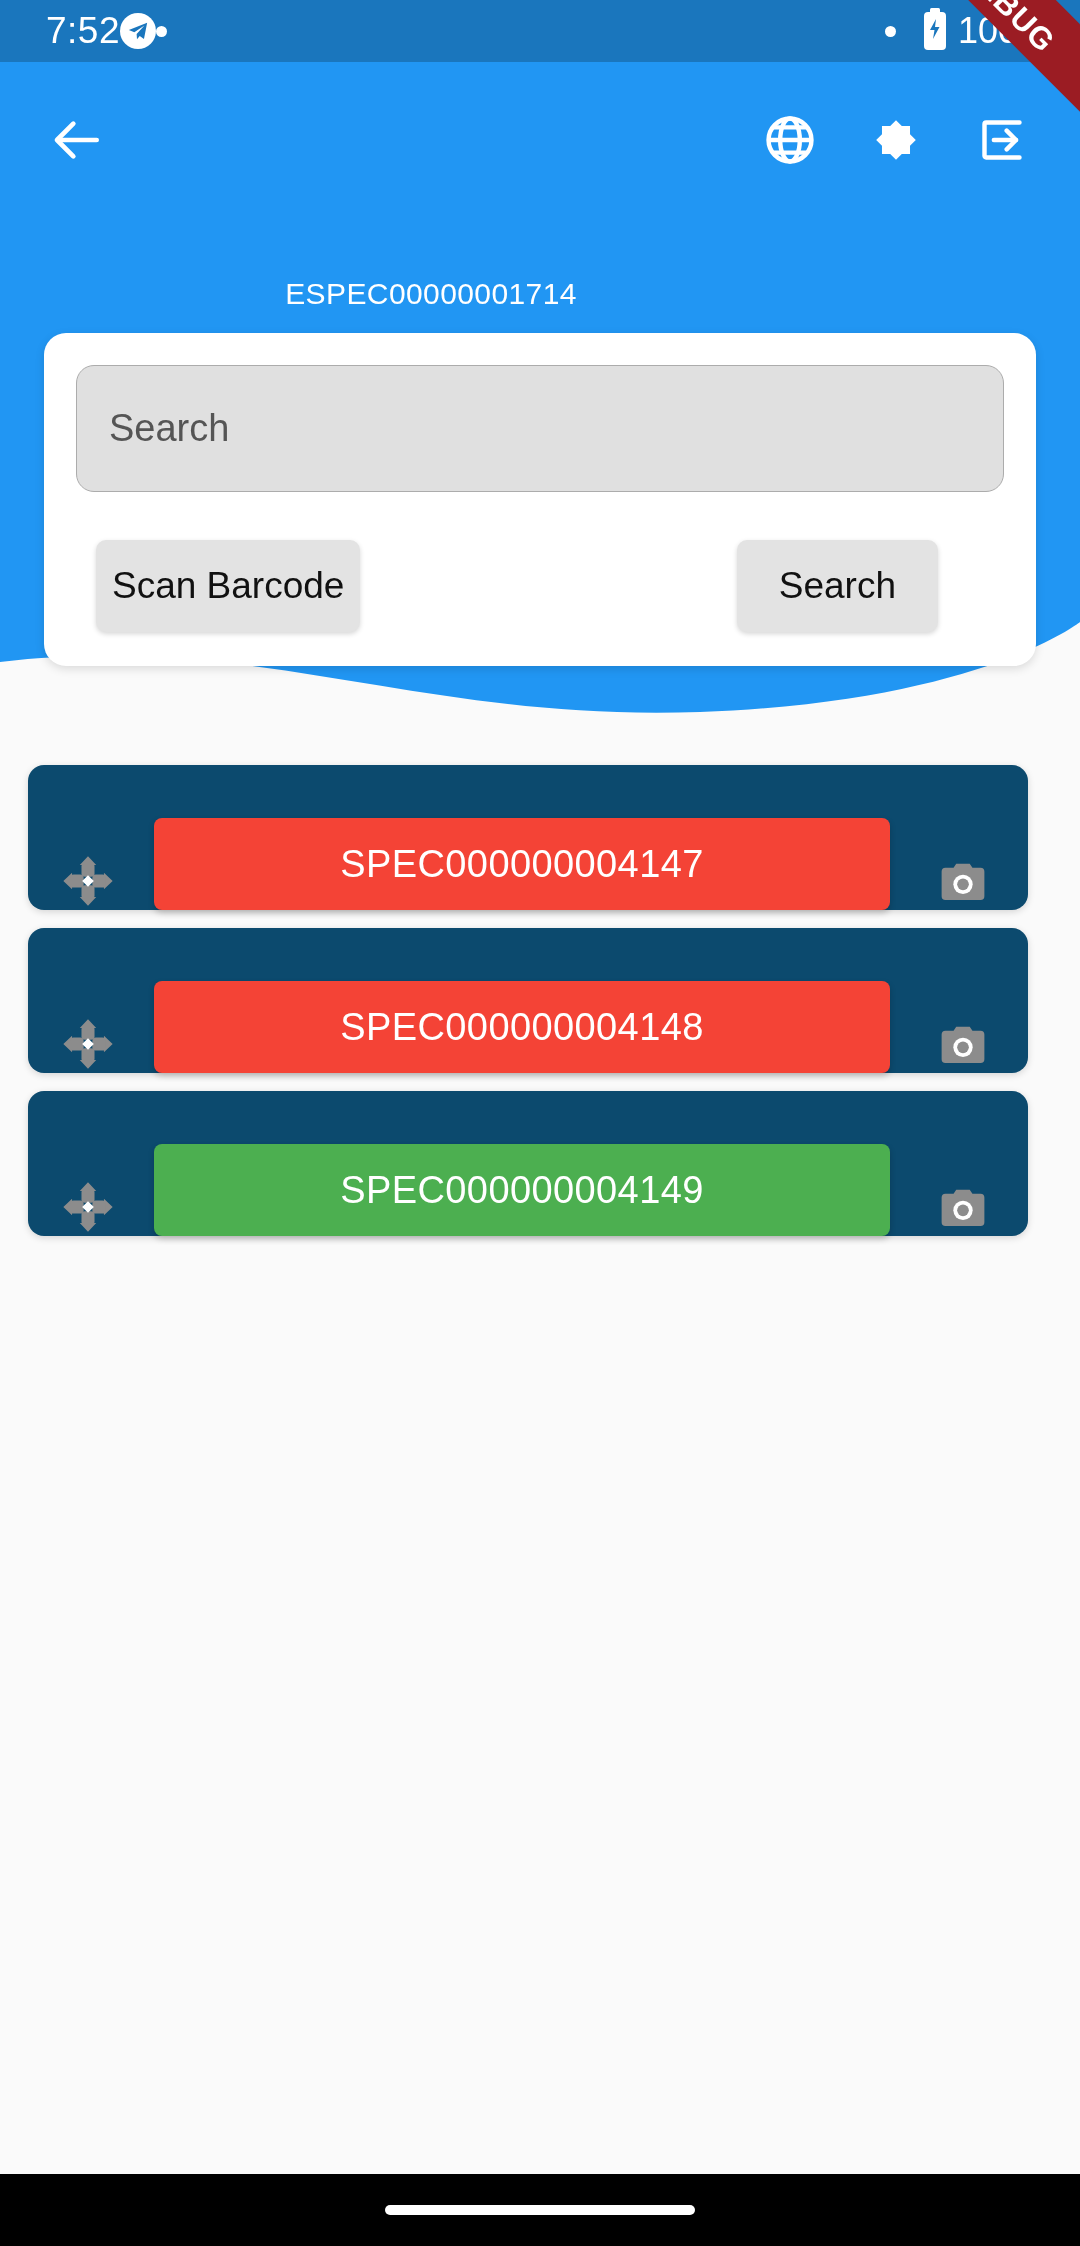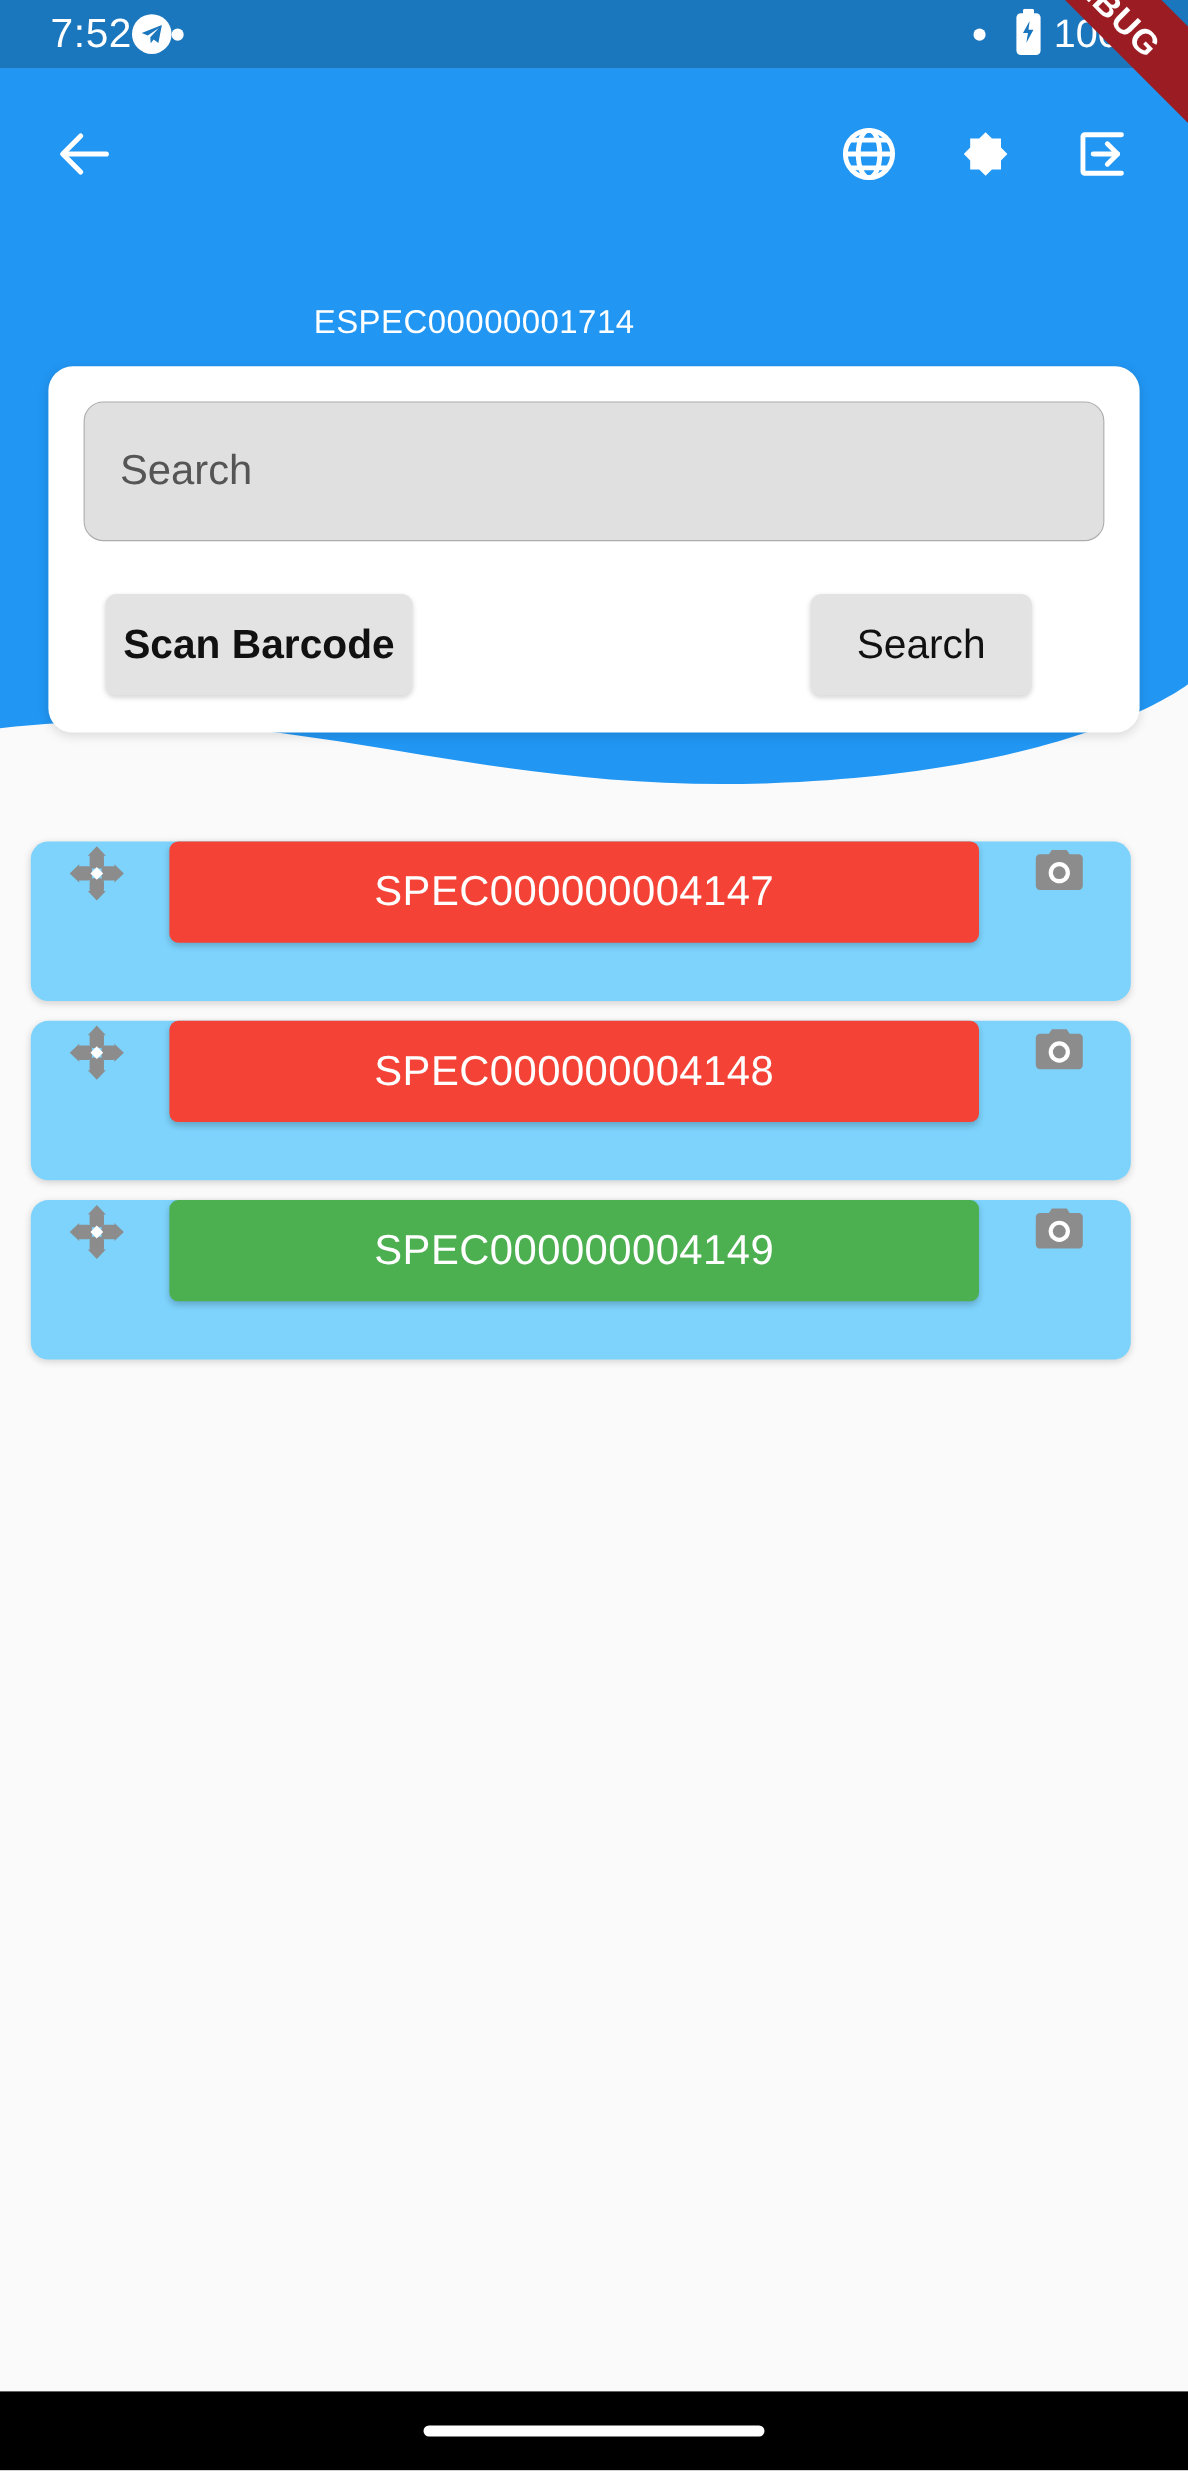--- a/index.html
+++ b/index.html
@@ -71,30 +71,30 @@
     outline:none;
   }
   .search-input::placeholder { color:#555; opacity:1; }
   .btn-row { display:flex; margin-top:48px; padding:0 20px; }
   .gbtn {
     background:#E3E3E3; border:none; border-radius:10px;
     font-family:"Liberation Sans", sans-serif;
     font-size:37px; color:#111; cursor:pointer;
     box-shadow:0 2px 5px rgba(0,0,0,0.16);
   }
-  #scan-barcode-button { height:92px; padding:0 16px;font-weight:bold; }
+  #scan-barcode-button { height:92px; padding:0 16px; }
   #clear-button { height:92px; padding:0 42px; margin-left:auto; margin-right:46px; }
 
   
   .list { position:absolute; top:765px; left:0; width:1080px; z-index:4; }
   .list-item {
     margin:0 52px 18px 28px; height:145px;
-    background:#7dd3fc; border-radius:16px;
+    background:#0c4a6e; border-radius:16px;
     box-shadow:0 2px 7px rgba(0,0,0,0.15);
-    display:flex; align-items:flex-start;
+    display:flex; align-items:flex-end;
   }
   .drag-handle { width:120px; display:flex; align-items:center; justify-content:center; flex:none; }
   .item-btn {
     flex:1; height:92px; margin:0 8px 0 6px;
     border:none; border-radius:8px; color:#fff;
     font-family:"Liberation Sans", sans-serif;
     font-size:38px; letter-spacing:0.4px; cursor:pointer;
     box-shadow:0 3px 6px rgba(0,0,0,0.2);
   }
   .cam-btn { width:130px; display:flex; align-items:center; justify-content:center; flex:none; }

